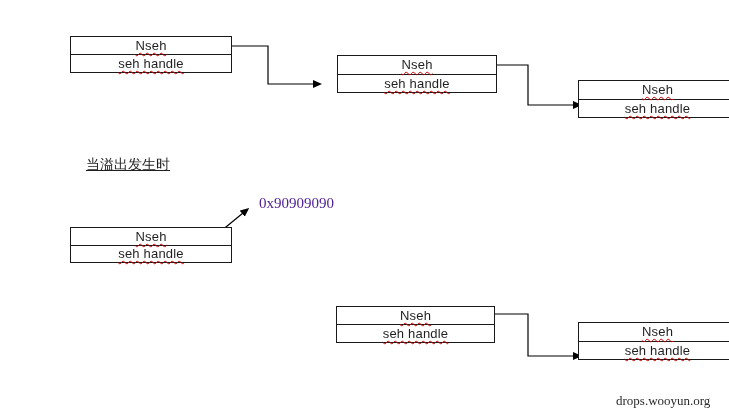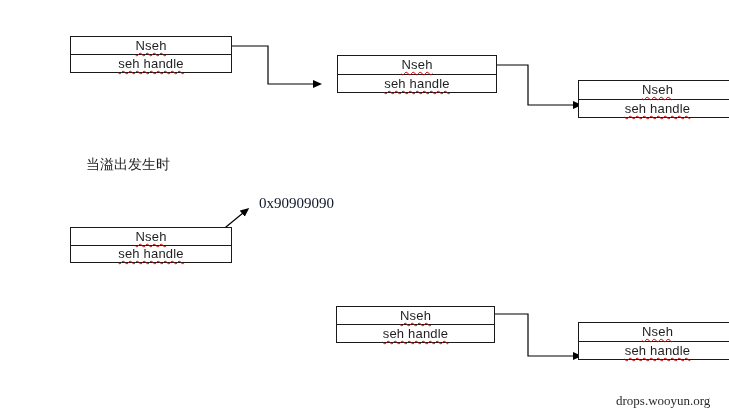--- a/index.html
+++ b/index.html
@@ -41,27 +41,28 @@
     text-decoration-style: wavy;
     text-decoration-color: #cc0000;
     text-decoration-thickness: 1px;
     text-underline-offset: 2px;
   }
   .caption {
     position: absolute;
     left: 86px; top: 156px;
     font-size: 14px;
     color: #1f1f1f;
+    text-decoration: underline;
   }
   .address {
     position: absolute;
     left: 259px; top: 195px;
     font-family: "Liberation Serif", serif;
     font-size: 15px;
-    color: #0f172a;
+    color: #4c1d95;
   }
   .watermark {
     position: absolute;
     left: 616px; top: 393px;
     font-family: "Liberation Serif", serif;
     font-size: 13px;
     color: #2a2a2a;
   }
 </style>
 </head>

